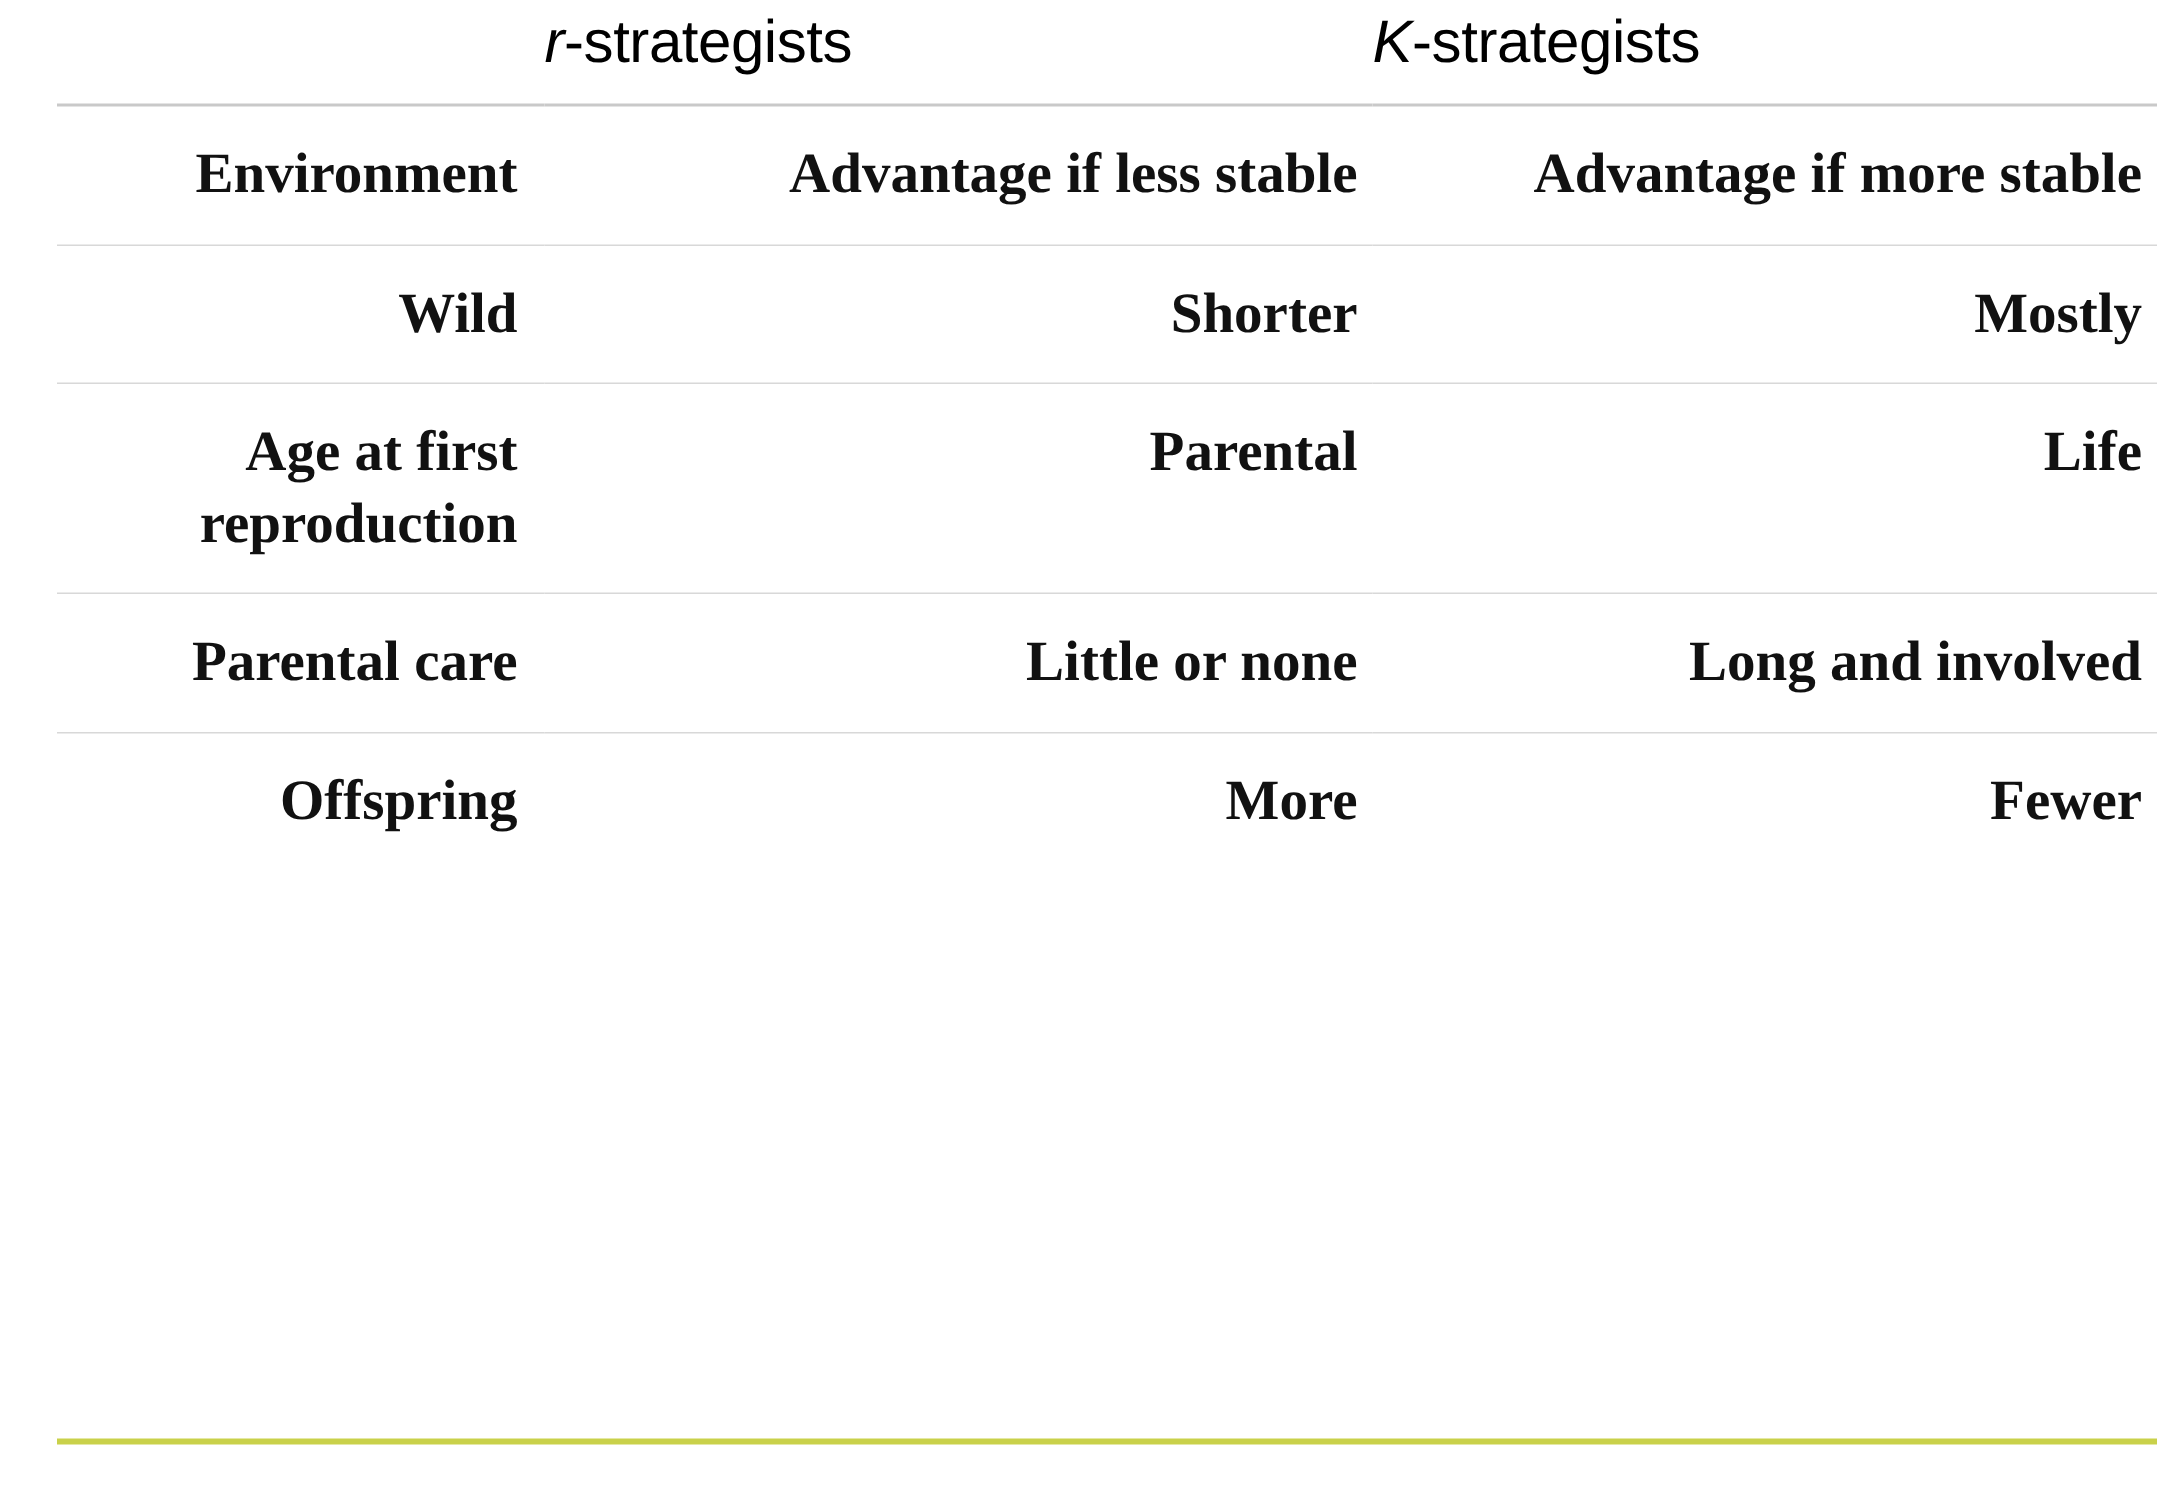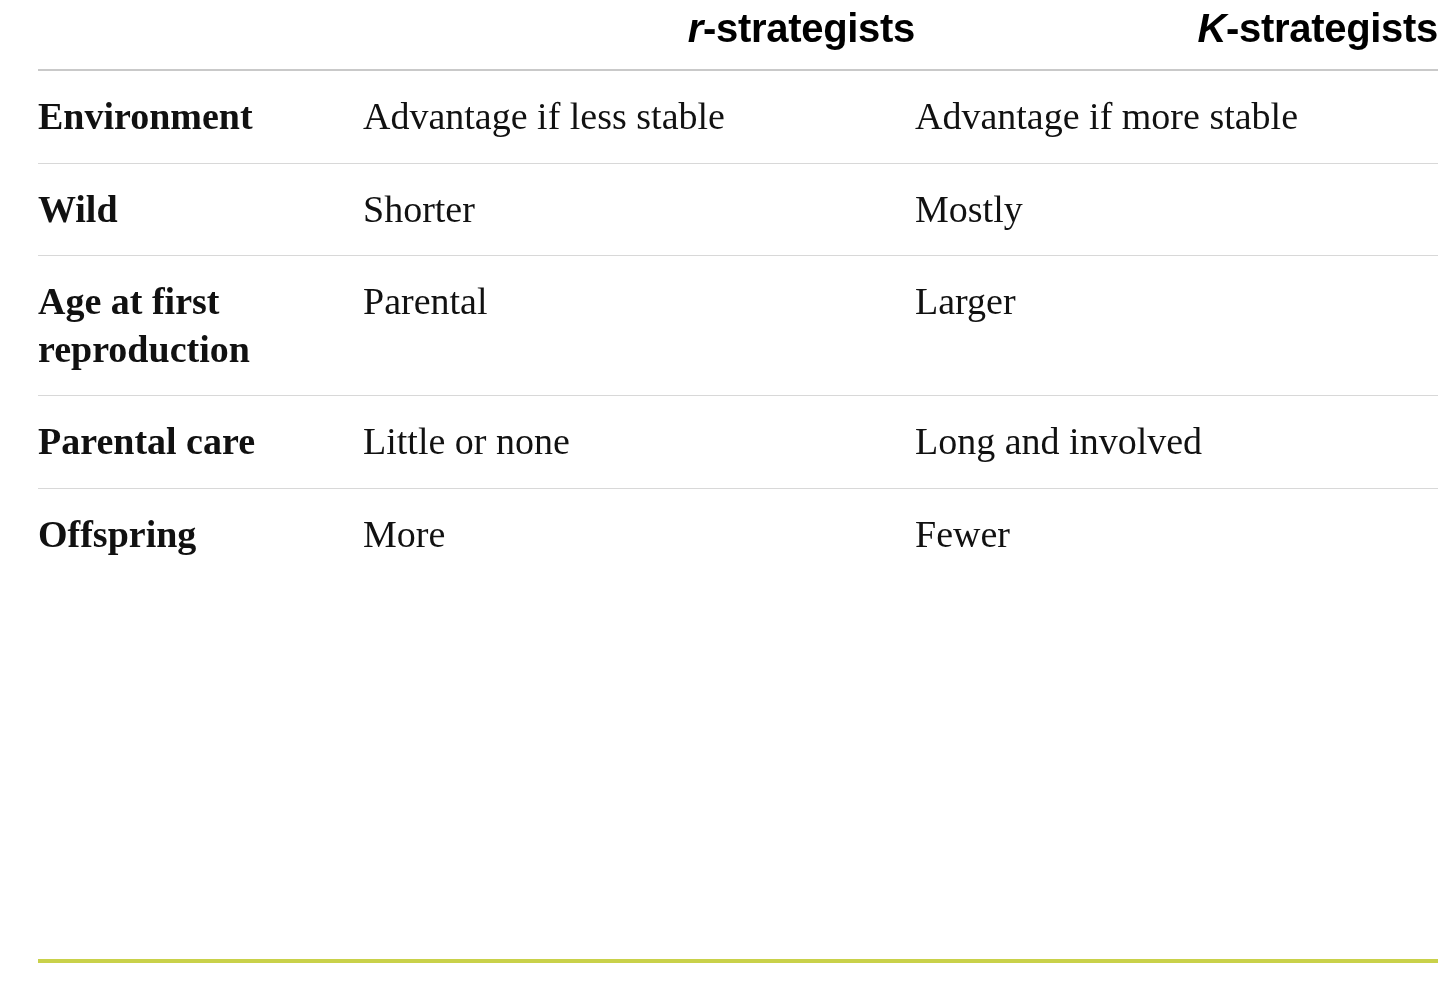--- a/index.html
+++ b/index.html
@@ -29,61 +29,62 @@
     border-collapse: collapse;
     table-layout: fixed;
   }
 
   table.comparison col.c-label { width: 325px; }
   table.comparison col.c-r     { width: 552px; }
   table.comparison col.c-k     { width: 523px; }
 
   thead th {
     font-family: "Liberation Sans", sans-serif;
-    font-weight: bold;
+    font-weight: normal;
     font-size: 40px;
-    text-align: right;
+    text-align: left;
     padding: 6px 0 18px 0;
     vertical-align: bottom;
     color: #000000;
     letter-spacing: -0.3px;
     margin-left: 12px;
   }
   thead th.blank { padding: 0; }
 
   thead th .italic-lead {
     font-style: italic;
   }
 
   thead tr {
     border-bottom: 2px solid #c9c9c9;
   }
 
   tbody tr {
     border-bottom: 1.5px solid #d8d8d8;
+    text-align: right;
   }
   tbody tr:last-child {
     border-bottom: none;
   }
 
   tbody td {
     font-size: 38px;
     line-height: 1.25;
     padding: 22px 10px 22px 0;
     vertical-align: top;
     color: #111111;
   }
 
   tbody td.rowlabel {
     font-weight: bold;
     padding-right: 18px;
   }
 
   tbody td.value {
-    font-weight: normal;
+    font-weight: bold;
   }
 
   tbody td.value.k {
     white-space: nowrap;
     margin-top: 32px;
   }
 
   .bottom-rule {
     position: absolute;
     left: 38px;
@@ -118,21 +119,21 @@
         <td class="value k">Advantage if more stable</td>
       </tr>
       <tr>
         <td class="rowlabel">Wild</td>
         <td class="value r">Shorter</td>
         <td class="value k">Mostly</td>
       </tr>
       <tr>
         <td class="rowlabel">Age at first reproduction</td>
         <td class="value r">Parental</td>
-        <td class="value k">Larger</td>
+        <td class="value k">Life</td>
       </tr>
       <tr>
         <td class="rowlabel">Parental care</td>
         <td class="value r">Little or none</td>
         <td class="value k">Long and involved</td>
       </tr>
       <tr>
         <td class="rowlabel">Offspring</td>
         <td class="value r">More</td>
         <td class="value k">Fewer</td>

